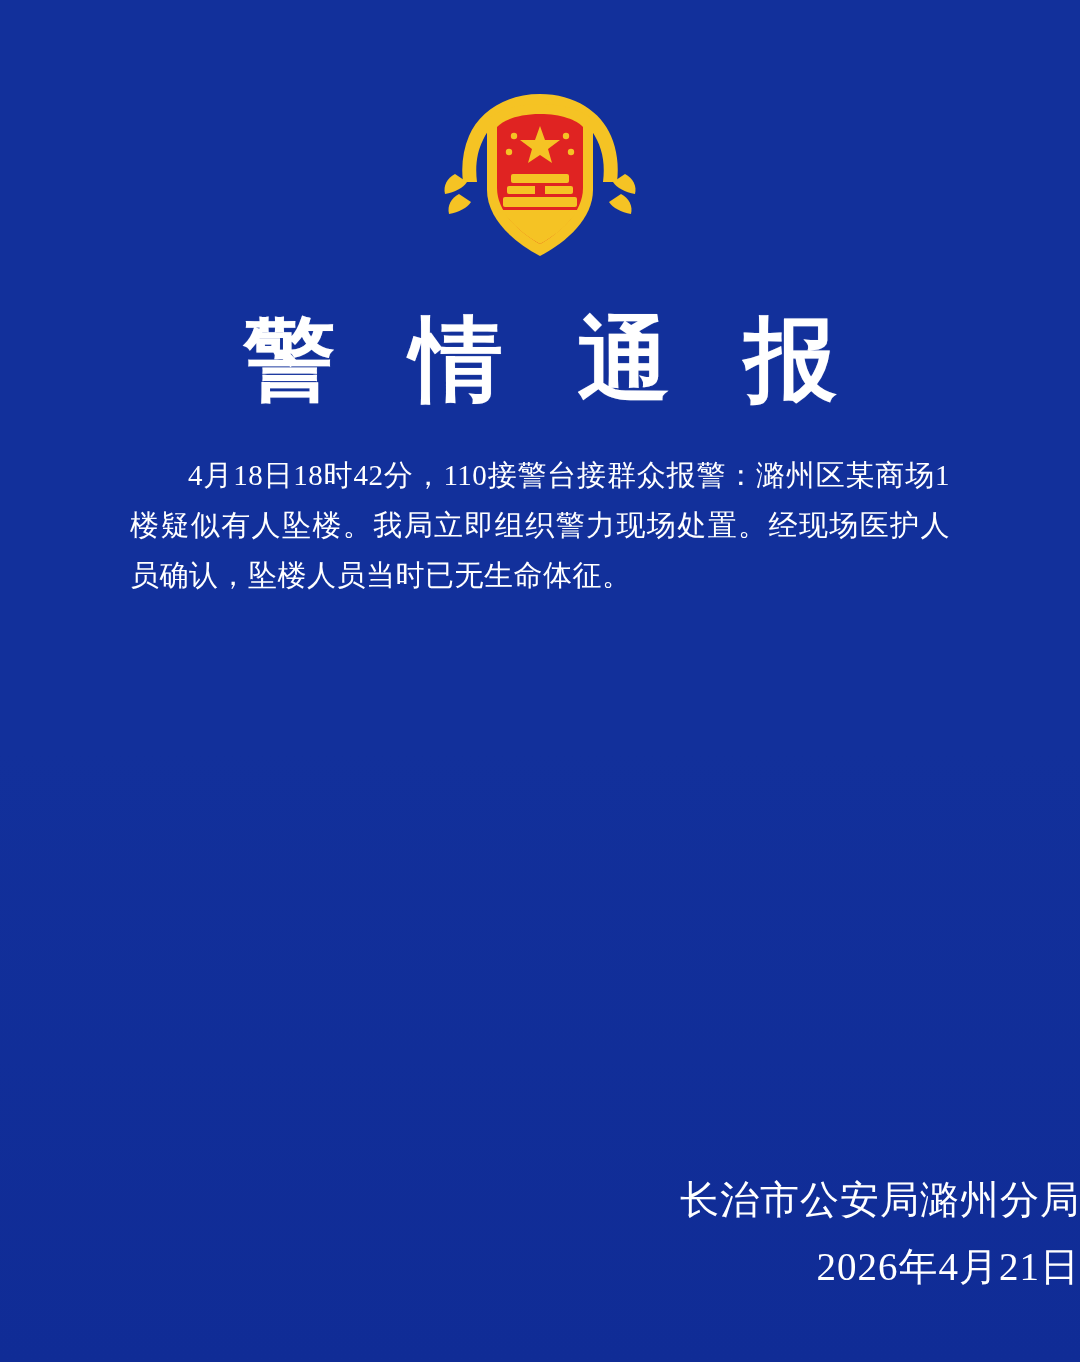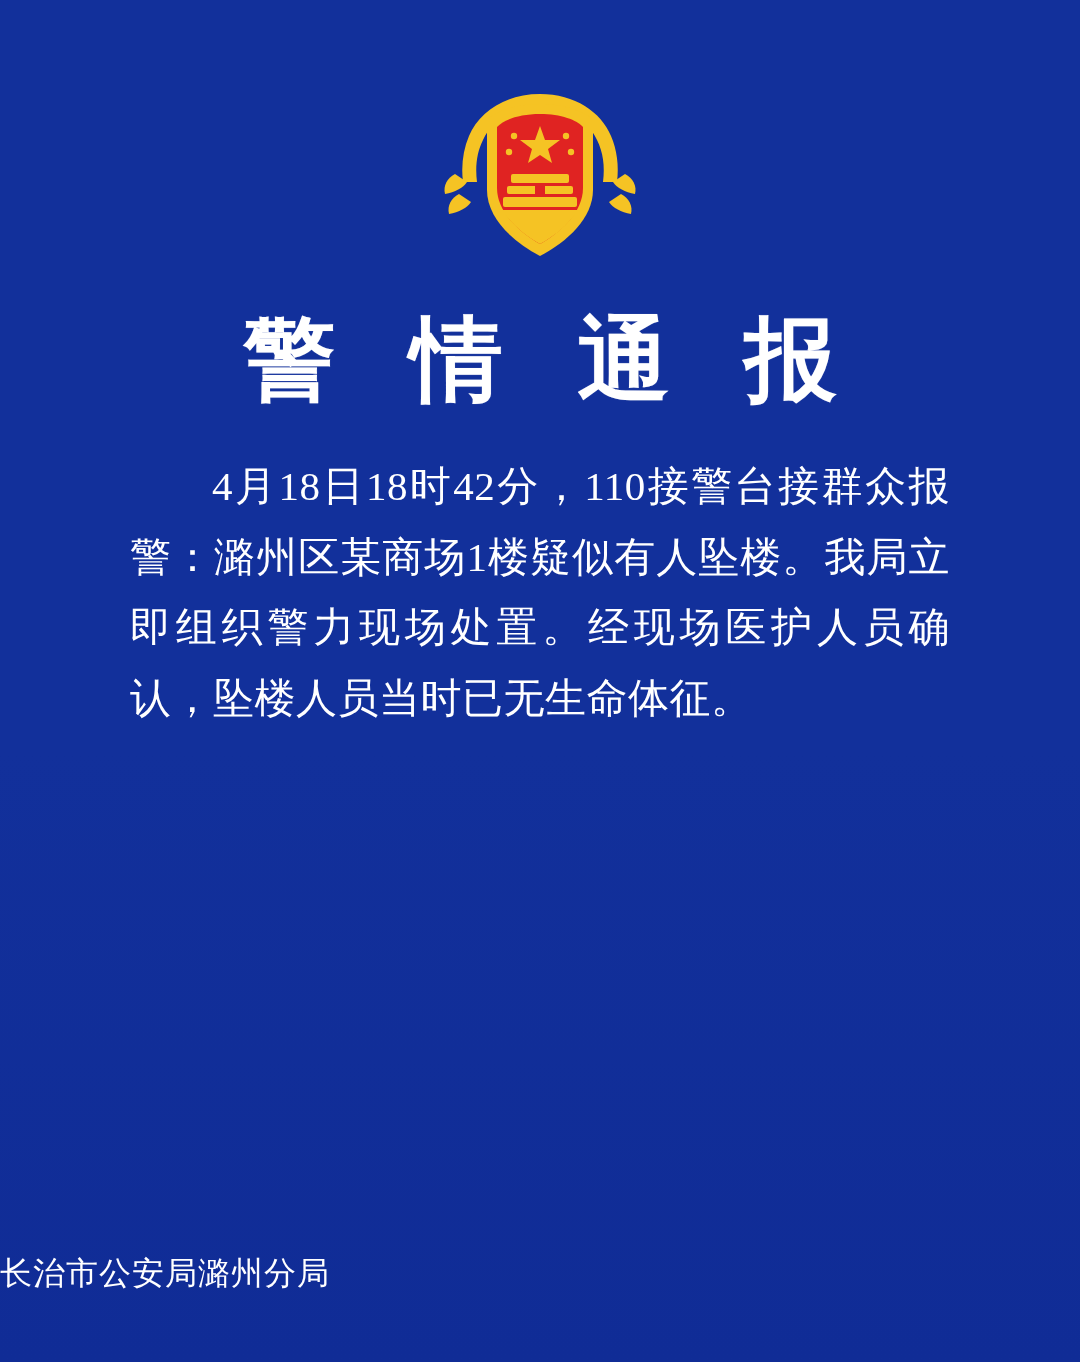--- a/index.html
+++ b/index.html
@@ -47,39 +47,39 @@
     line-height: 1.1;
     font-family: "Liberation Serif", "DejaVu Serif", serif;
     color: #ffffff;
     text-shadow: 0 0 1px rgba(255,255,255,0.4);
   }
 
   
   .body-text {
     margin: 40px auto 0 auto;
     width: 820px;
-    font-size: 41px;
+    font-size: 29px;
     line-height: 1.72;
     text-align: justify;
     text-justify: inter-ideograph;
     letter-spacing: 0.5px;
   }
   .body-text p {
     margin: 0 0 4px 0;
     text-indent: 2em;
   }
 
   
   .footer {
     position: absolute;
     left: 0;
     right: 0;
     bottom: 62px;
-    text-align: left;
-    font-size: 32px;
+    text-align: right;
+    font-size: 39px;
     line-height: 1.7;
   }
   .footer div { letter-spacing: 1px; }
 </style>
 </head>
 <body>
 
 <div class="page">
 
   <div class="emblem-wrap">
@@ -120,15 +120,16 @@
   </div>
 
   <div class="title">警 情 通 报</div>
 
   <div class="body-text">
     <p>4月18日18时42分，110接警台接群众报警：潞州区某商场1楼疑似有人坠楼。我局立即组织警力现场处置。经现场医护人员确认，坠楼人员当时已无生命体征。</p>
   </div>
 
   <div class="footer">
     <div>长治市公安局潞州分局</div>
+    <div>2026年4月21日</div>
   </div>
 
 </div>
 
 </body></html>

